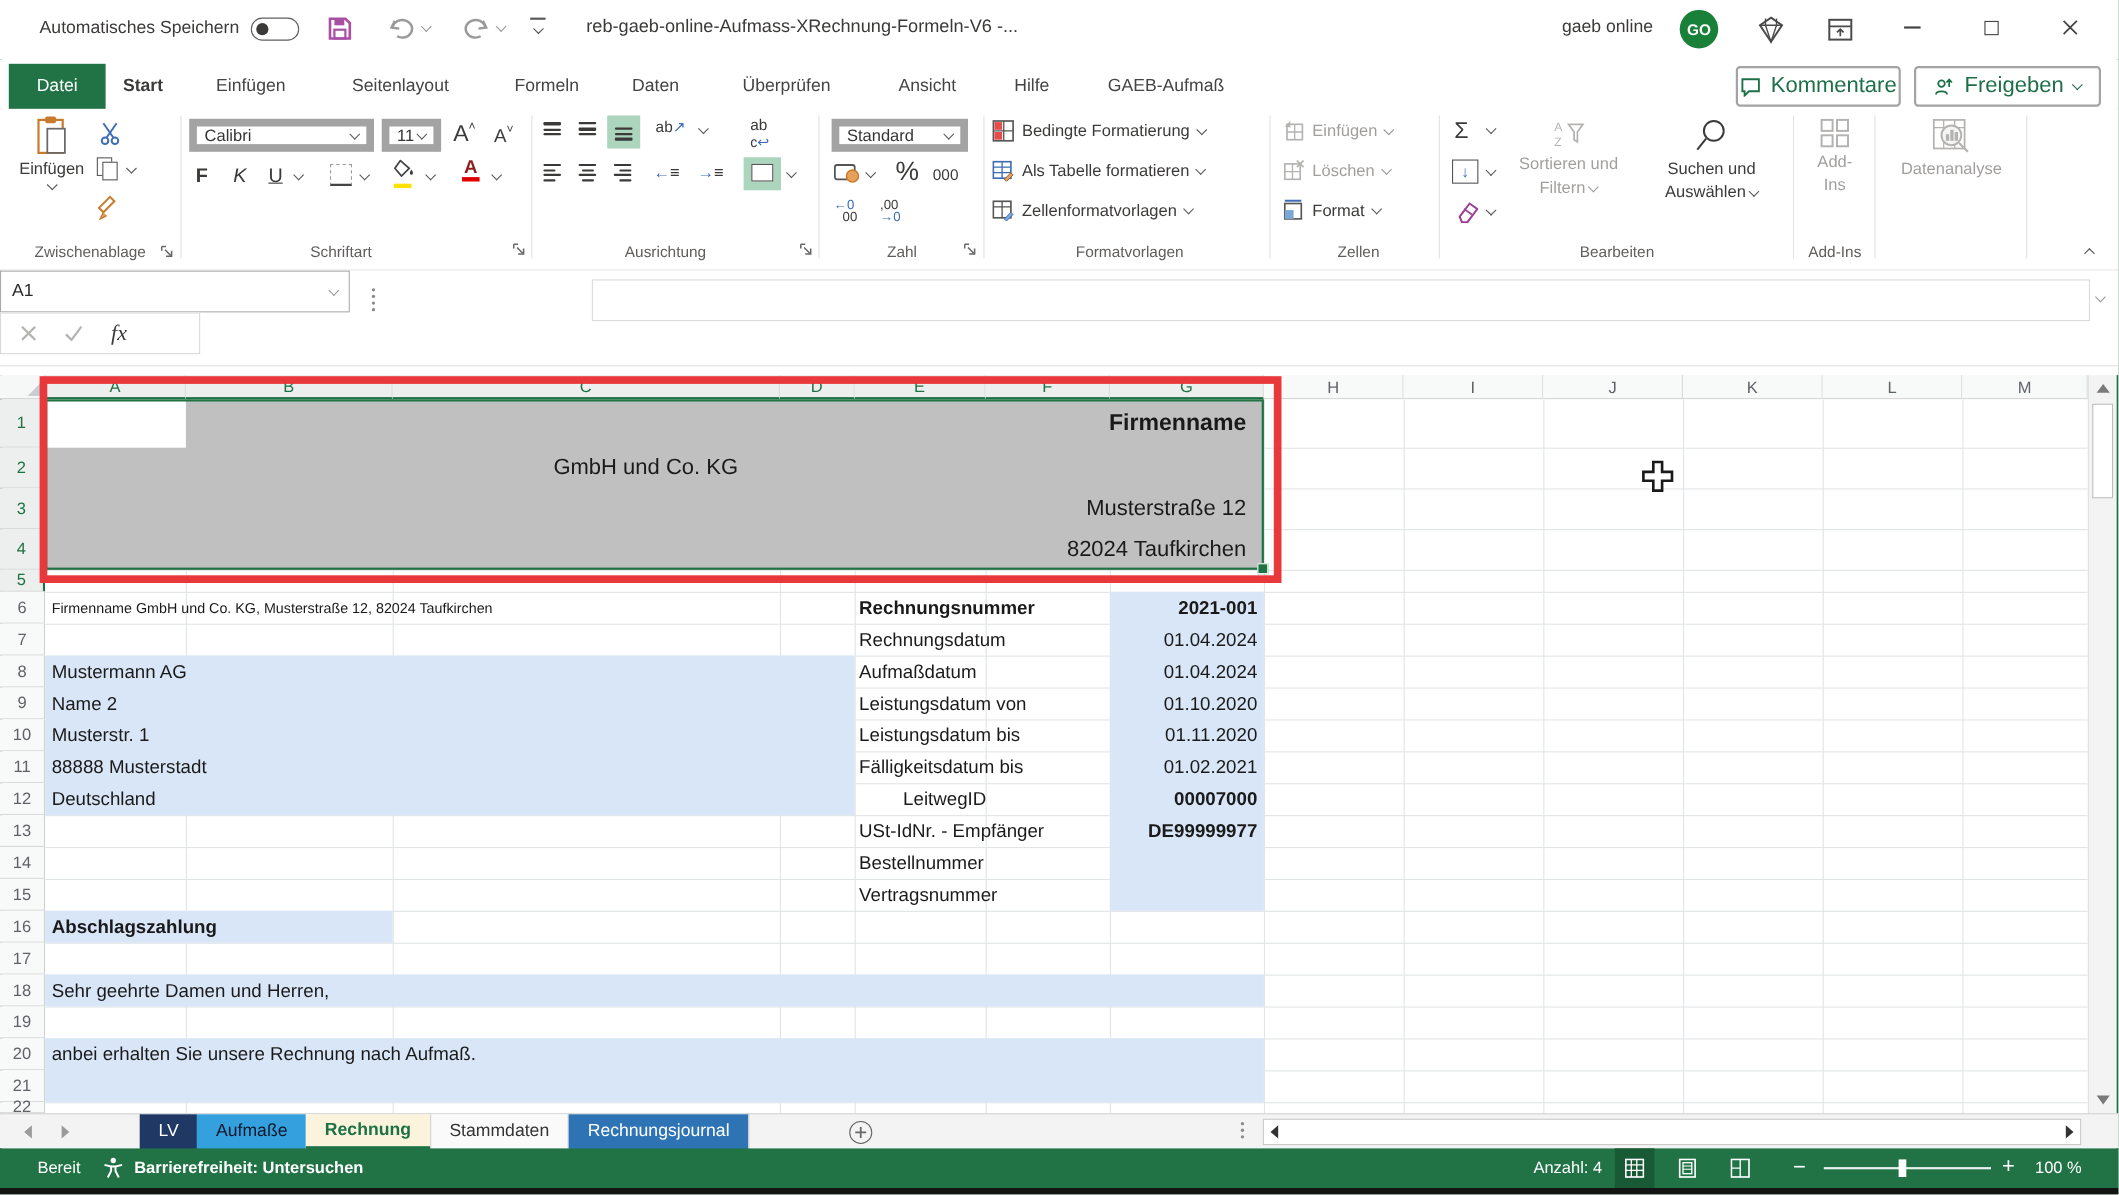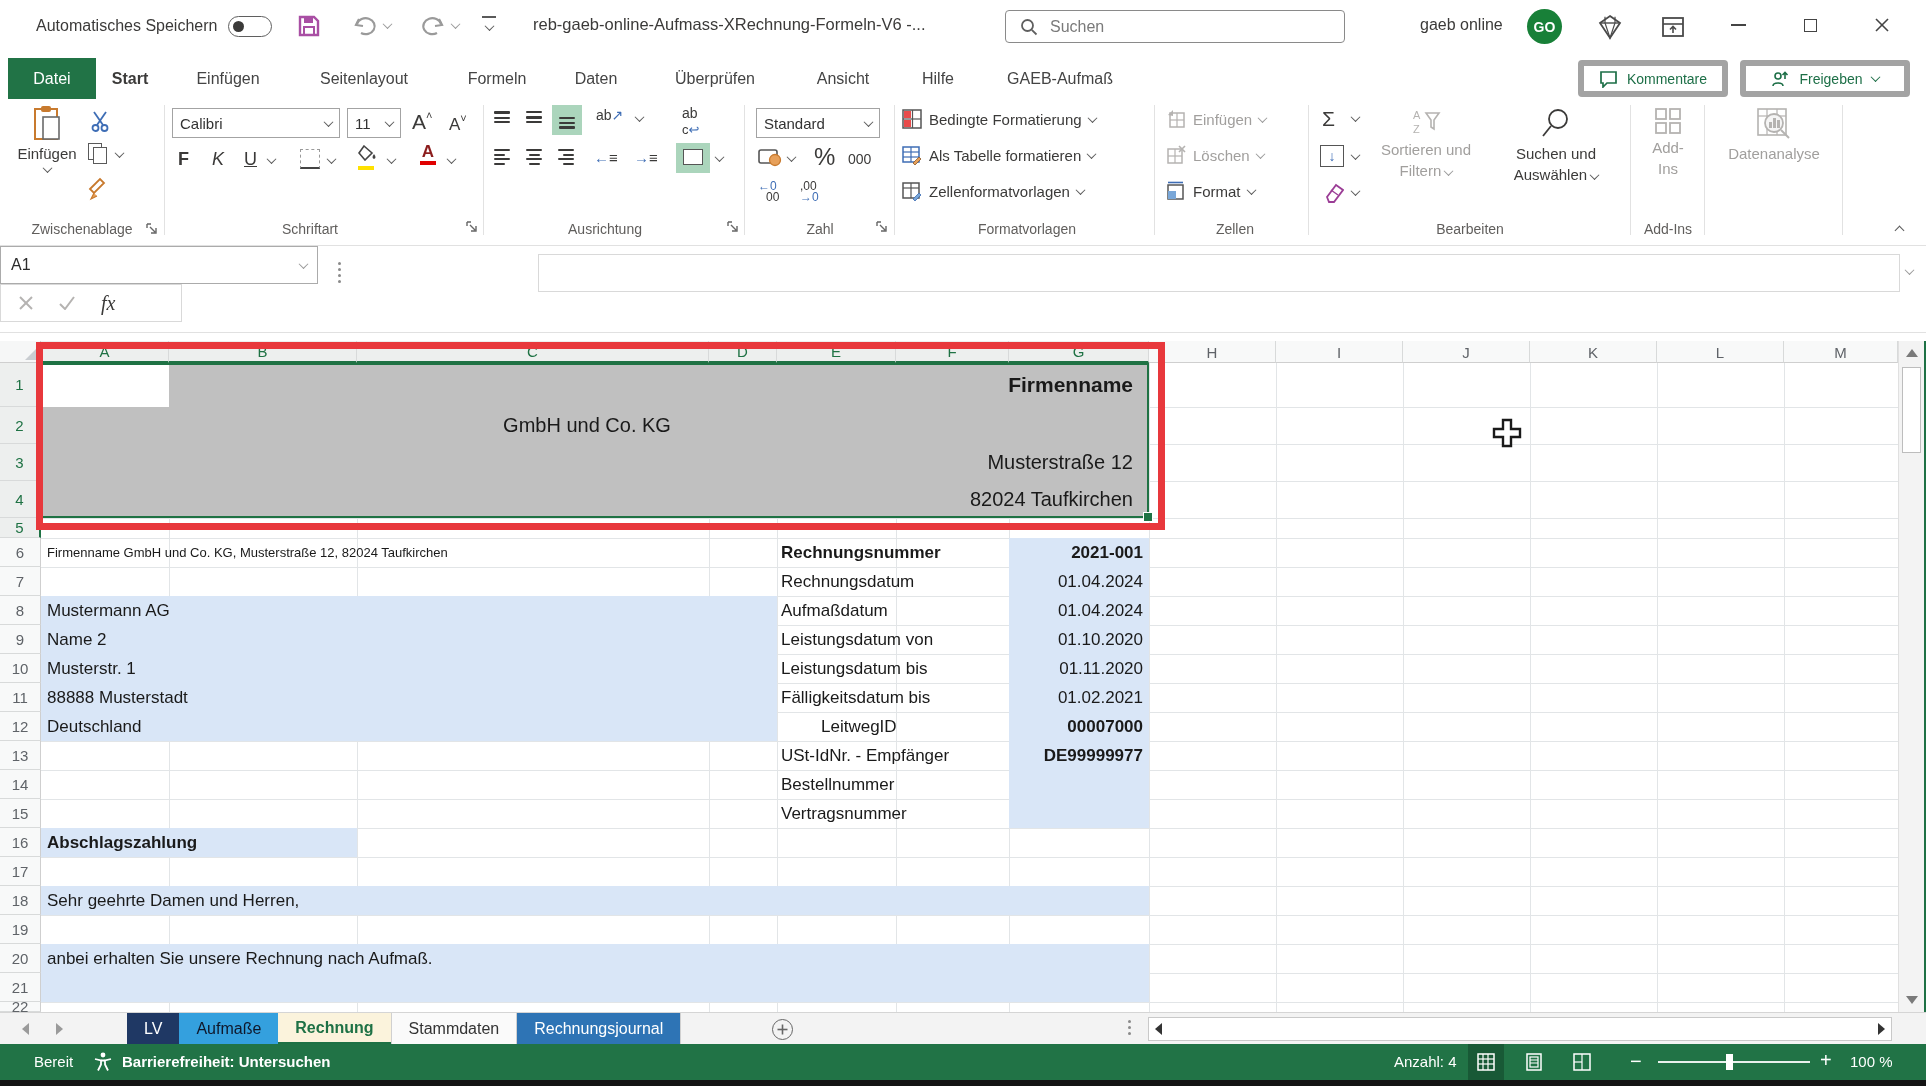--- a/index.html
+++ b/index.html
@@ -25,32 +25,32 @@
   #search-box { left:1005px; top:10px; width:340px; height:33px; border:1px solid #8a8a8a; border-radius:4px; background:#fff; display:flex; align-items:center; padding-left:14px; gap:12px; }
   #search-placeholder { color:#7a7a7a; font-size:16px; }
   #account-name { left:1420px; top:16px; font-size:16px; color:#3b3a39; }
   #avatar { left:1527px; top:9px; width:35px; height:35px; border-radius:50%; background:#188038; color:#fff; font-size:14px; font-weight:bold; display:flex; align-items:center; justify-content:center; }
   .winbtn { top:0; width:52px; height:50px; display:flex; align-items:center; justify-content:center; }
   
   #tabrow { top:54px; left:0; width:1926px; height:45px; background:#fff; }
   #datei-tab { left:8px; top:4px; width:88px; height:41px; background:#217346; color:#fff; font-size:16px; display:flex; align-items:center; justify-content:center; }
   .rtab { top:4px; height:41px; display:flex; align-items:center; justify-content:center; font-size:16px; color:#444; }
   .rtab.active { font-weight:bold; color:#3b3a39; }
-  .pill-btn { top:6px; height:37px; border:6px solid #a3a3a3; border-radius:4px; display:flex; align-items:center; justify-content:center; gap:9px; font-size:14px; color:#1d6f47; background:#fff; }
+  .pill-btn { top:6px; height:37px; border:2px solid #a3a3a3; border-radius:4px; display:flex; align-items:center; justify-content:center; gap:9px; font-size:20px; color:#1d6f47; background:#fff; }
   
   #ribbon { top:99px; left:0; width:1926px; height:147px; background:#fff; border-bottom:1px solid #e1e1e1; }
   .gdiv { top:6px; width:1px; height:130px; background:#e2e2e2; }
   .glabel { top:122px; font-size:14px; color:#605e5c; text-align:center; }
   .ribbon-txt { font-size:15px; color:#3b3a39; }
   .ribbon-txt.dim, .dim { color:#a19f9d; }
   .selbox { background:#abd5bc; }
   .fmt-row { display:flex; align-items:center; gap:7px; font-size:15px; color:#3b3a39; }
   .alines { display:inline-flex; flex-direction:column; gap:2.5px; }
   .alines i { height:2px; background:#3b3a39; border-radius:1px; display:block; }
-  .combo { border:1px solid #a3a3a3; background:#fff; display:flex; align-items:center; justify-content:space-between; padding:0 7px; font-size:15px; color:#333; }
+  .combo { border:7px solid #a3a3a3; background:#fff; display:flex; align-items:center; justify-content:space-between; padding:0 7px; font-size:15px; color:#333; }
   .bigbtn { display:flex; flex-direction:column; align-items:center; justify-content:flex-start; text-align:center; font-size:15px; color:#3b3a39; gap:4px; }
   .minibar { width:16px; height:4px; display:block; margin-top:1px; }
   
   #fbar { top:246px; left:0; width:1926px; height:95px; background:#fff; }
   #namebox { left:8px; top:8px; width:318px; height:38px; border:1px solid #ababab; display:flex; align-items:center; justify-content:space-between; padding:0 10px; font-size:16px; color:#2b2b2b; background:#fff; }
   #fxbox { left:356px; top:8px; width:182px; height:38px; border:1px solid #d9d9d9; display:flex; align-items:center; gap:26px; padding-left:18px; background:#fff; }
   #finput { left:538px; top:8px; width:1362px; height:38px; border:1px solid #d9d9d9; background:#fff; }
   #fbar-sep { left:0; top:86px; width:1926px; height:1px; background:#e1e1e1; }
   .vdots { display:inline-flex; flex-direction:column; gap:3px; }
   .vdots i { width:3px; height:3px; border-radius:50%; background:#8a8a8a; display:block; }
@@ -106,27 +106,20 @@
     </svg>
     <span class="abs chev lite" style="left:384px;top:22px"></span>
     <svg class="abs" style="left:420px;top:13px" width="26" height="26" viewBox="0 0 26 26">
       <path d="M19 6 L22 12 L15 13" fill="none" stroke="#9a9a9a" stroke-width="2.2"></path>
       <path d="M21 11 a9 8 0 1 0 -4 9" fill="none" stroke="#9a9a9a" stroke-width="2.2"></path>
     </svg>
     <span class="abs chev lite" style="left:452px;top:22px"></span>
     <span class="abs" style="left:482px;top:16px;width:14px;height:2px;background:#5a5a5a"></span>
     <span class="abs chev" style="left:486px;top:24px"></span>
     <span id="filename" class="abs">reb-gaeb-online-Aufmass-XRechnung-Formeln-V6  -...</span>
-    <div id="search-box" class="abs">
-      <svg width="18" height="18" viewBox="0 0 18 18">
-        <circle cx="7.5" cy="7.5" r="5.5" fill="none" stroke="#5f5f5f" stroke-width="1.8"></circle>
-        <line x1="11.8" y1="11.8" x2="16.5" y2="16.5" stroke="#5f5f5f" stroke-width="1.8"></line>
-      </svg>
-      <span id="search-placeholder">Suchen</span>
-    </div>
     <span id="account-name" class="abs">gaeb online</span>
     <div id="avatar" class="abs">GO</div>
     <svg class="abs" style="left:1596px;top:13px" width="28" height="28" viewBox="0 0 28 28">
       <polygon points="14,3 24,10 14,25 4,10" fill="none" stroke="#4a4a4a" stroke-width="1.8"></polygon>
       <polyline points="4,10 24,10" stroke="#4a4a4a" stroke-width="1.4" fill="none"></polyline>
       <polyline points="9,3.8 9,10 14,25 19,10 19,3.8" stroke="#4a4a4a" stroke-width="1.2" fill="none"></polyline>
     </svg>
     <svg class="abs" style="left:1660px;top:14px" width="26" height="26" viewBox="0 0 26 26">
       <rect x="3" y="4" width="20" height="18" fill="none" stroke="#4a4a4a" stroke-width="1.8"></rect>
       <line x1="3" y1="10" x2="23" y2="10" stroke="#4a4a4a" stroke-width="1.6"></line>

